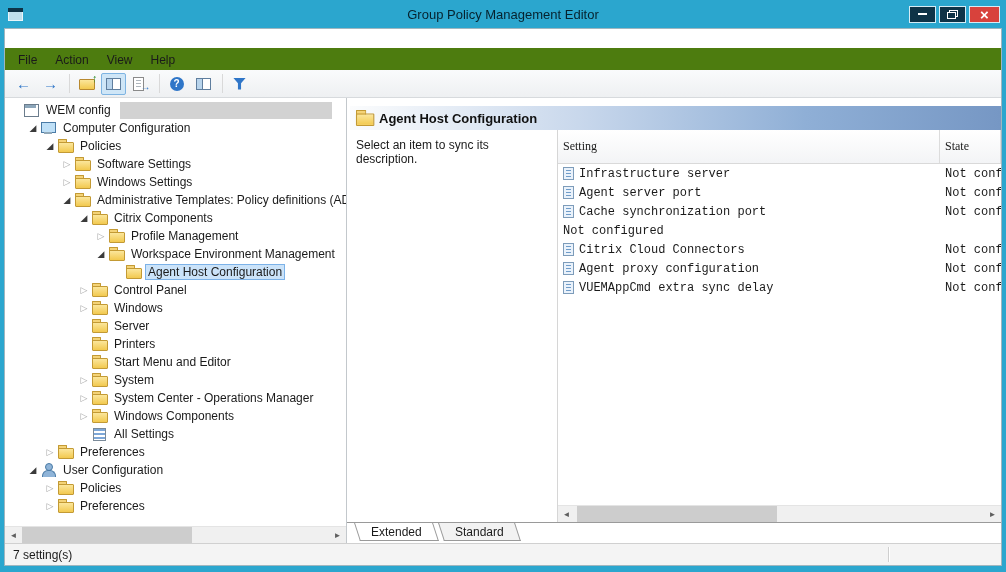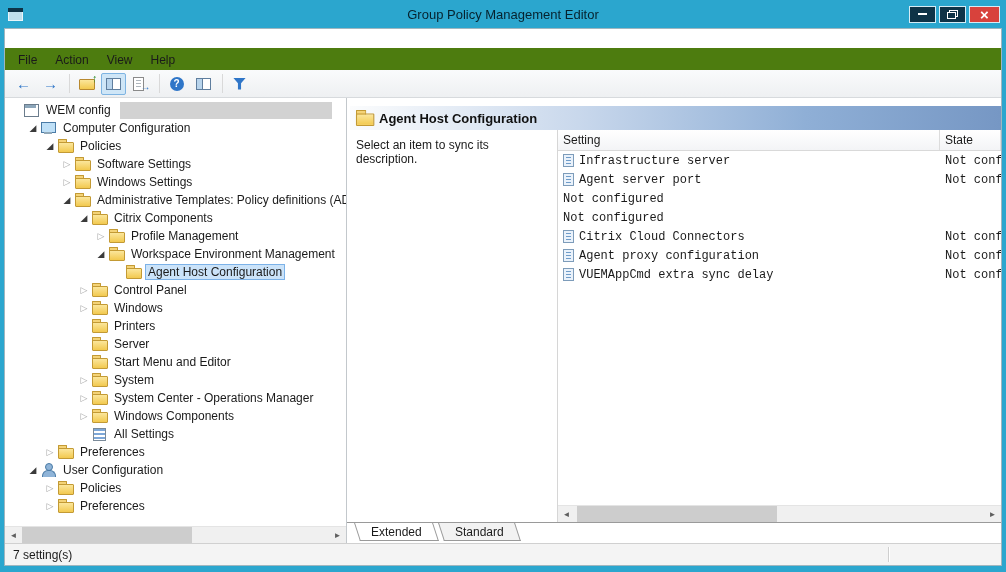--- a/index.html
+++ b/index.html
@@ -93,22 +93,22 @@
 
   
   .right-pane { flex:1; display:flex; flex-direction:column; background:#fff; overflow:hidden; }
   .banner { height:24px; margin:8px 0 0 3px; display:flex; align-items:center; padding-left:6px;
             background:linear-gradient(90deg,#fbfcfd,#c9d8ec 35%,#8fafd6 70%,var(--banner,#7697C4) 100%); }
   .banner-folder { transform:scale(1.15); margin-right:7px; }
   .banner-title { font-size:13px; font-weight:bold; color:#111; }
   .content-row { flex:1; display:flex; overflow:hidden; margin-left:3px; }
   .description { width:207px; flex:0 0 auto; padding:8px 6px; }
   .list-panel { flex:1; display:flex; flex-direction:column; border-left:1px solid #d6d6d6; overflow:hidden; }
-  .list-header { height:21px; display:flex; align-items:center; background:linear-gradient(#ffffff,#f3f4f6);
-                 border-bottom:1px solid #d9d9d9; flex:0 0 auto; }
+  .list-header { height:34px; display:flex; align-items:center; background:linear-gradient(#ffffff,#f3f4f6);
+                 border-bottom:1px solid #d9d9d9; flex:0 0 auto;font-family:Liberation Serif, serif; }
   .lh-setting { width:382px; padding-left:5px; border-right:1px solid #dcdcdc; height:100%; display:flex; align-items:center; }
   .lh-state { flex:1; padding-left:5px; border-right:1px solid #dcdcdc; height:100%; display:flex; align-items:center; overflow:hidden; }
   .list-body { flex:1; overflow:hidden; }
   .list-row { display:flex; align-items:center; height:19px;font-family:Liberation Mono, monospace; }
   .cell-setting { width:382px; display:flex; align-items:center; padding-left:5px; overflow:hidden; white-space:nowrap; }
   .cell-state { flex:1; padding-left:5px; overflow:hidden; white-space:nowrap; }
   .setting-icon { width:11px; height:13px; border:1px solid #7d9cba; background:#eaf2fb; position:relative;
                   margin-right:5px; flex:0 0 auto; }
   .setting-icon::before { content:''; position:absolute; left:2px; top:2px; right:2px; height:8px;
        background:repeating-linear-gradient(#6f9cc9 0 1px, transparent 1px 3px); }
@@ -249,26 +249,26 @@
               <span class="tree-label">Control Panel</span>
             </div>
             <div class="tree-row" style="padding-left: 72px;">
               <span class="expander exp-closed">▷</span>
               <span class="ticon ticon-folder"></span>
               <span class="tree-label">Windows</span>
             </div>
             <div class="tree-row" style="padding-left: 72px;">
               <span class="expander"></span>
               <span class="ticon ticon-folder"></span>
+              <span class="tree-label">Server</span>
+            </div>
+            <div class="tree-row" style="padding-left: 72px;">
+              <span class="expander"></span>
+              <span class="ticon ticon-folder"></span>
               <span class="tree-label">Printers</span>
-            </div>
-            <div class="tree-row" style="padding-left: 72px;">
-              <span class="expander"></span>
-              <span class="ticon ticon-folder"></span>
-              <span class="tree-label">Server</span>
             </div>
             <div class="tree-row" style="padding-left: 72px;">
               <span class="expander"></span>
               <span class="ticon ticon-folder"></span>
               <span class="tree-label">Start Menu and Editor</span>
             </div>
             <div class="tree-row" style="padding-left: 72px;">
               <span class="expander exp-closed">▷</span>
               <span class="ticon ticon-folder"></span>
               <span class="tree-label">System</span>
@@ -339,20 +339,24 @@
                   <div class="cell-state">Not configured</div>
                 </div>
                 <div class="list-row">
                   <div class="cell-setting">
                     <span class="setting-icon"></span>
                     <span>Agent server port</span>
                   </div>
                   <div class="cell-state">Not configured</div>
                 </div>
                 <div class="list-row">
+                  <div class="cell-setting">
+                    <span class="setting-icon"></span>
+                    <span>Cache synchronization port</span>
+                  </div>
                   <div class="cell-state">Not configured</div>
                 </div>
                 <div class="list-row">
                   <div class="cell-state">Not configured</div>
                 </div>
                 <div class="list-row">
                   <div class="cell-setting">
                     <span class="setting-icon"></span>
                     <span>Citrix Cloud Connectors</span>
                   </div>

